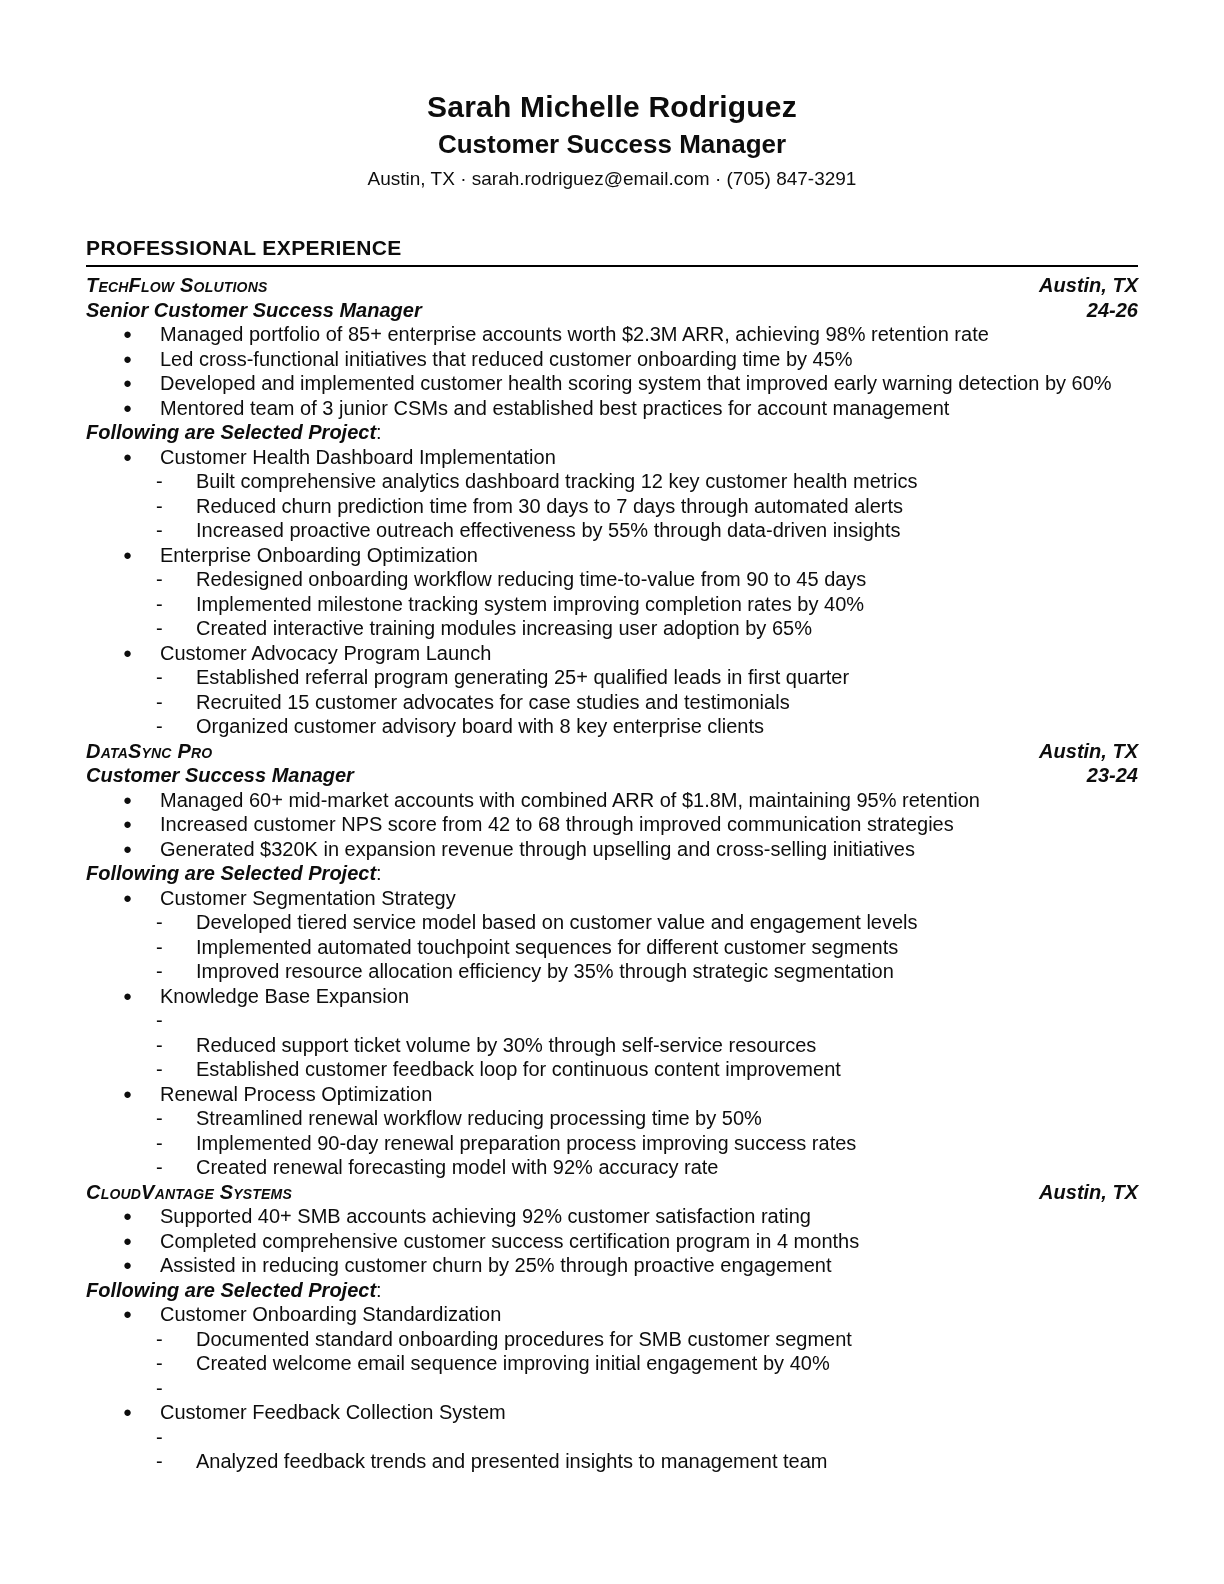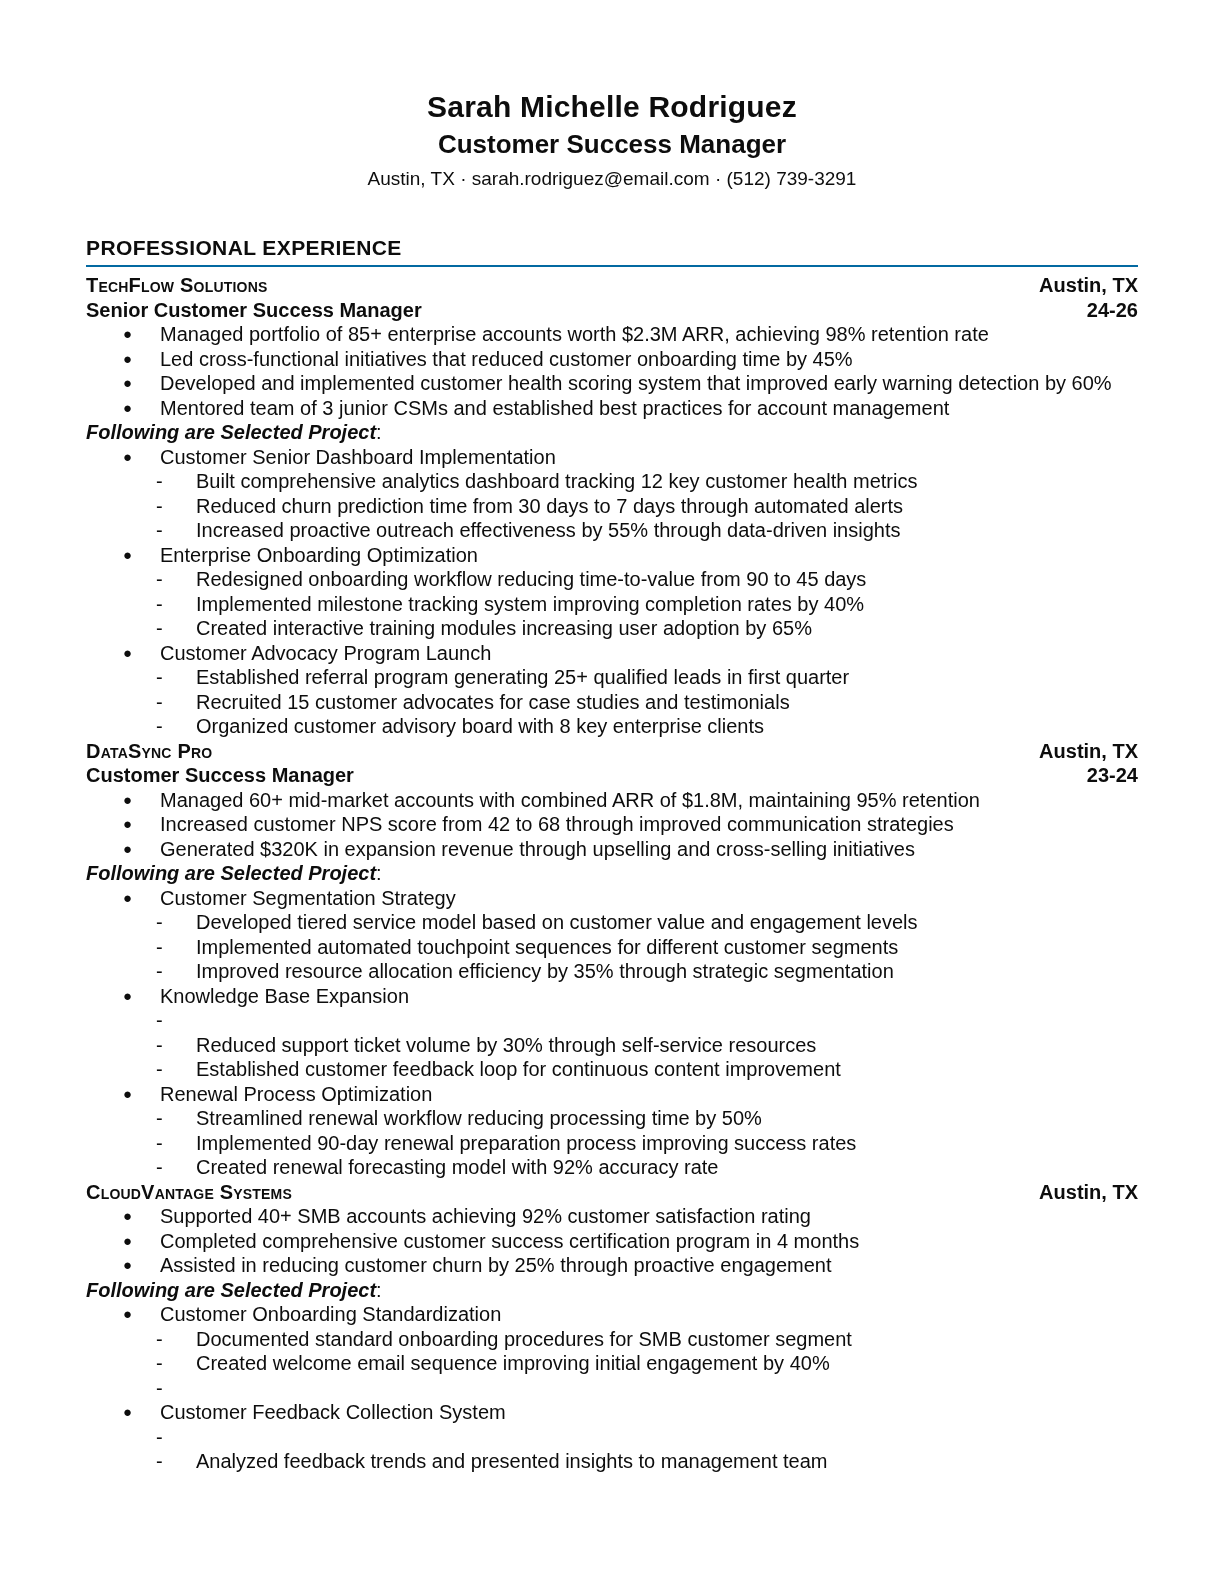--- a/index.html
+++ b/index.html
@@ -24,26 +24,26 @@
   .contact { font-size: 19px; line-height: 28px; margin: 3px 0 0 0; font-weight: 400; }
 
   
   .section-title {
     font-size: 21px;
     line-height: 25px;
     font-weight: 800;
     letter-spacing: 0.4px;
     margin: 42px 0 0 0;
     padding-bottom: 5px;
-    border-bottom: 2px solid #0369a1;
+    border-bottom: 2px solid #000000;
   }
   .section-body { margin-top: 6px; }
 
   
-  .job-row { display: flex; justify-content: space-between; align-items: flex-start; font-weight: 700; }
+  .job-row { display: flex; justify-content: space-between; align-items: flex-start; font-weight: 700; font-style: italic; }
   .company { font-variant: small-caps; letter-spacing: 0.2px; }
   .location, .dates { text-align: right; white-space: nowrap; }
 
   
   ul { margin: 0; padding: 0; list-style: none; }
   li { margin: 0; padding: 0; }
   .row1, .row2 { display: flex; align-items: flex-start; }
   .m1 {
     flex: 0 0 74px;
     box-sizing: border-box;
@@ -65,21 +65,21 @@
   .projects-label .colon { font-weight: 400; font-style: normal; }
 </style>
 </head>
 <body>
 
 <div class="page">
 
   <div class="header">
     <h1 class="name">Sarah Michelle Rodriguez</h1>
     <h2 class="title">Customer Success Manager</h2>
-    <p class="contact">Austin, TX · sarah.rodriguez@email.com · (512) 739-3291</p>
+    <p class="contact">Austin, TX · sarah.rodriguez@email.com · (705) 847-3291</p>
   </div>
 
   <h3 class="section-title">PROFESSIONAL EXPERIENCE</h3>
 
   <div class="section-body">
 
     <div>
       <div class="job-row">
         <span class="company">TechFlow Solutions</span>
         <span class="location">Austin, TX</span>
@@ -112,21 +112,21 @@
               <span class="m1">●</span>
               <span class="txt1">Mentored team of 3 junior CSMs and established best practices for account management</span>
             </div>
           </li>
       </ul>
       <p class="projects-label"><span class="lbl">Following are Selected Project</span><span class="colon">:</span></p>
       <ul>
         <li>
           <div class="row1">
               <span class="m1">●</span>
-              <span class="txt1">Customer Senior Dashboard Implementation</span>
+              <span class="txt1">Customer Health Dashboard Implementation</span>
             </div>
           <ul>
             <li>
                 <div class="row2">
                   <span class="m2">-</span>
                   <span class="txt2">Built comprehensive analytics dashboard tracking 12 key customer health metrics</span>
                 </div>
               </li>
             <li>
                 <div class="row2">

